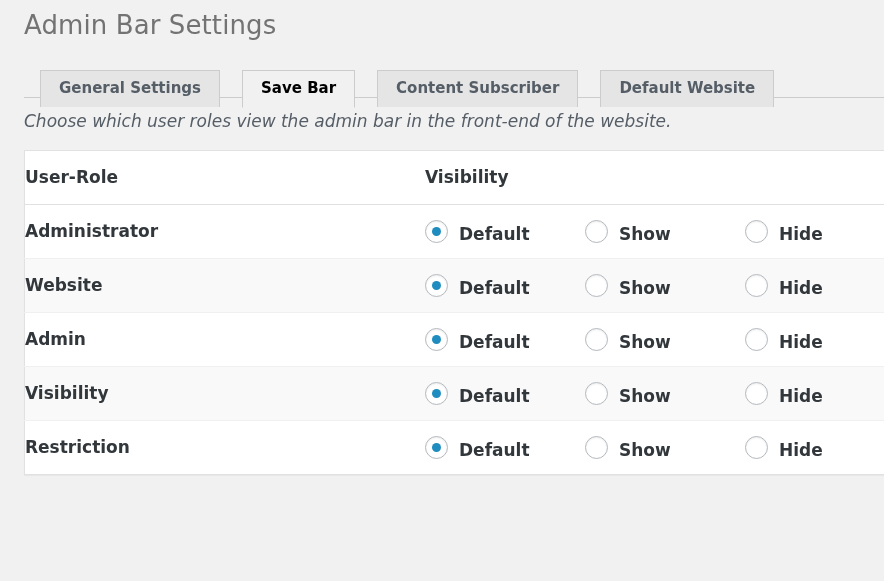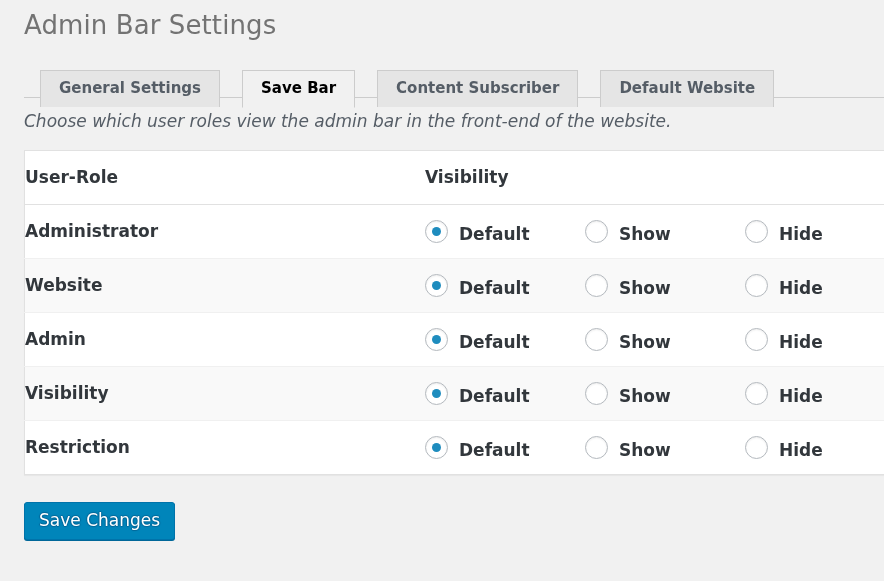--- a/index.html
+++ b/index.html
@@ -293,17 +293,14 @@
                   <span class="radio"></span>
                   <span class="opt-label">Hide</span>
                 </label>
               </div>
             </td>
           </tr>
         </tbody>
     </table>
   </div>
 
-  <div class="submit-wrap">
-    <button type="button" class="button-primary">Save Changes</button>
-  </div>
 
 </div>
 
 </body></html>

